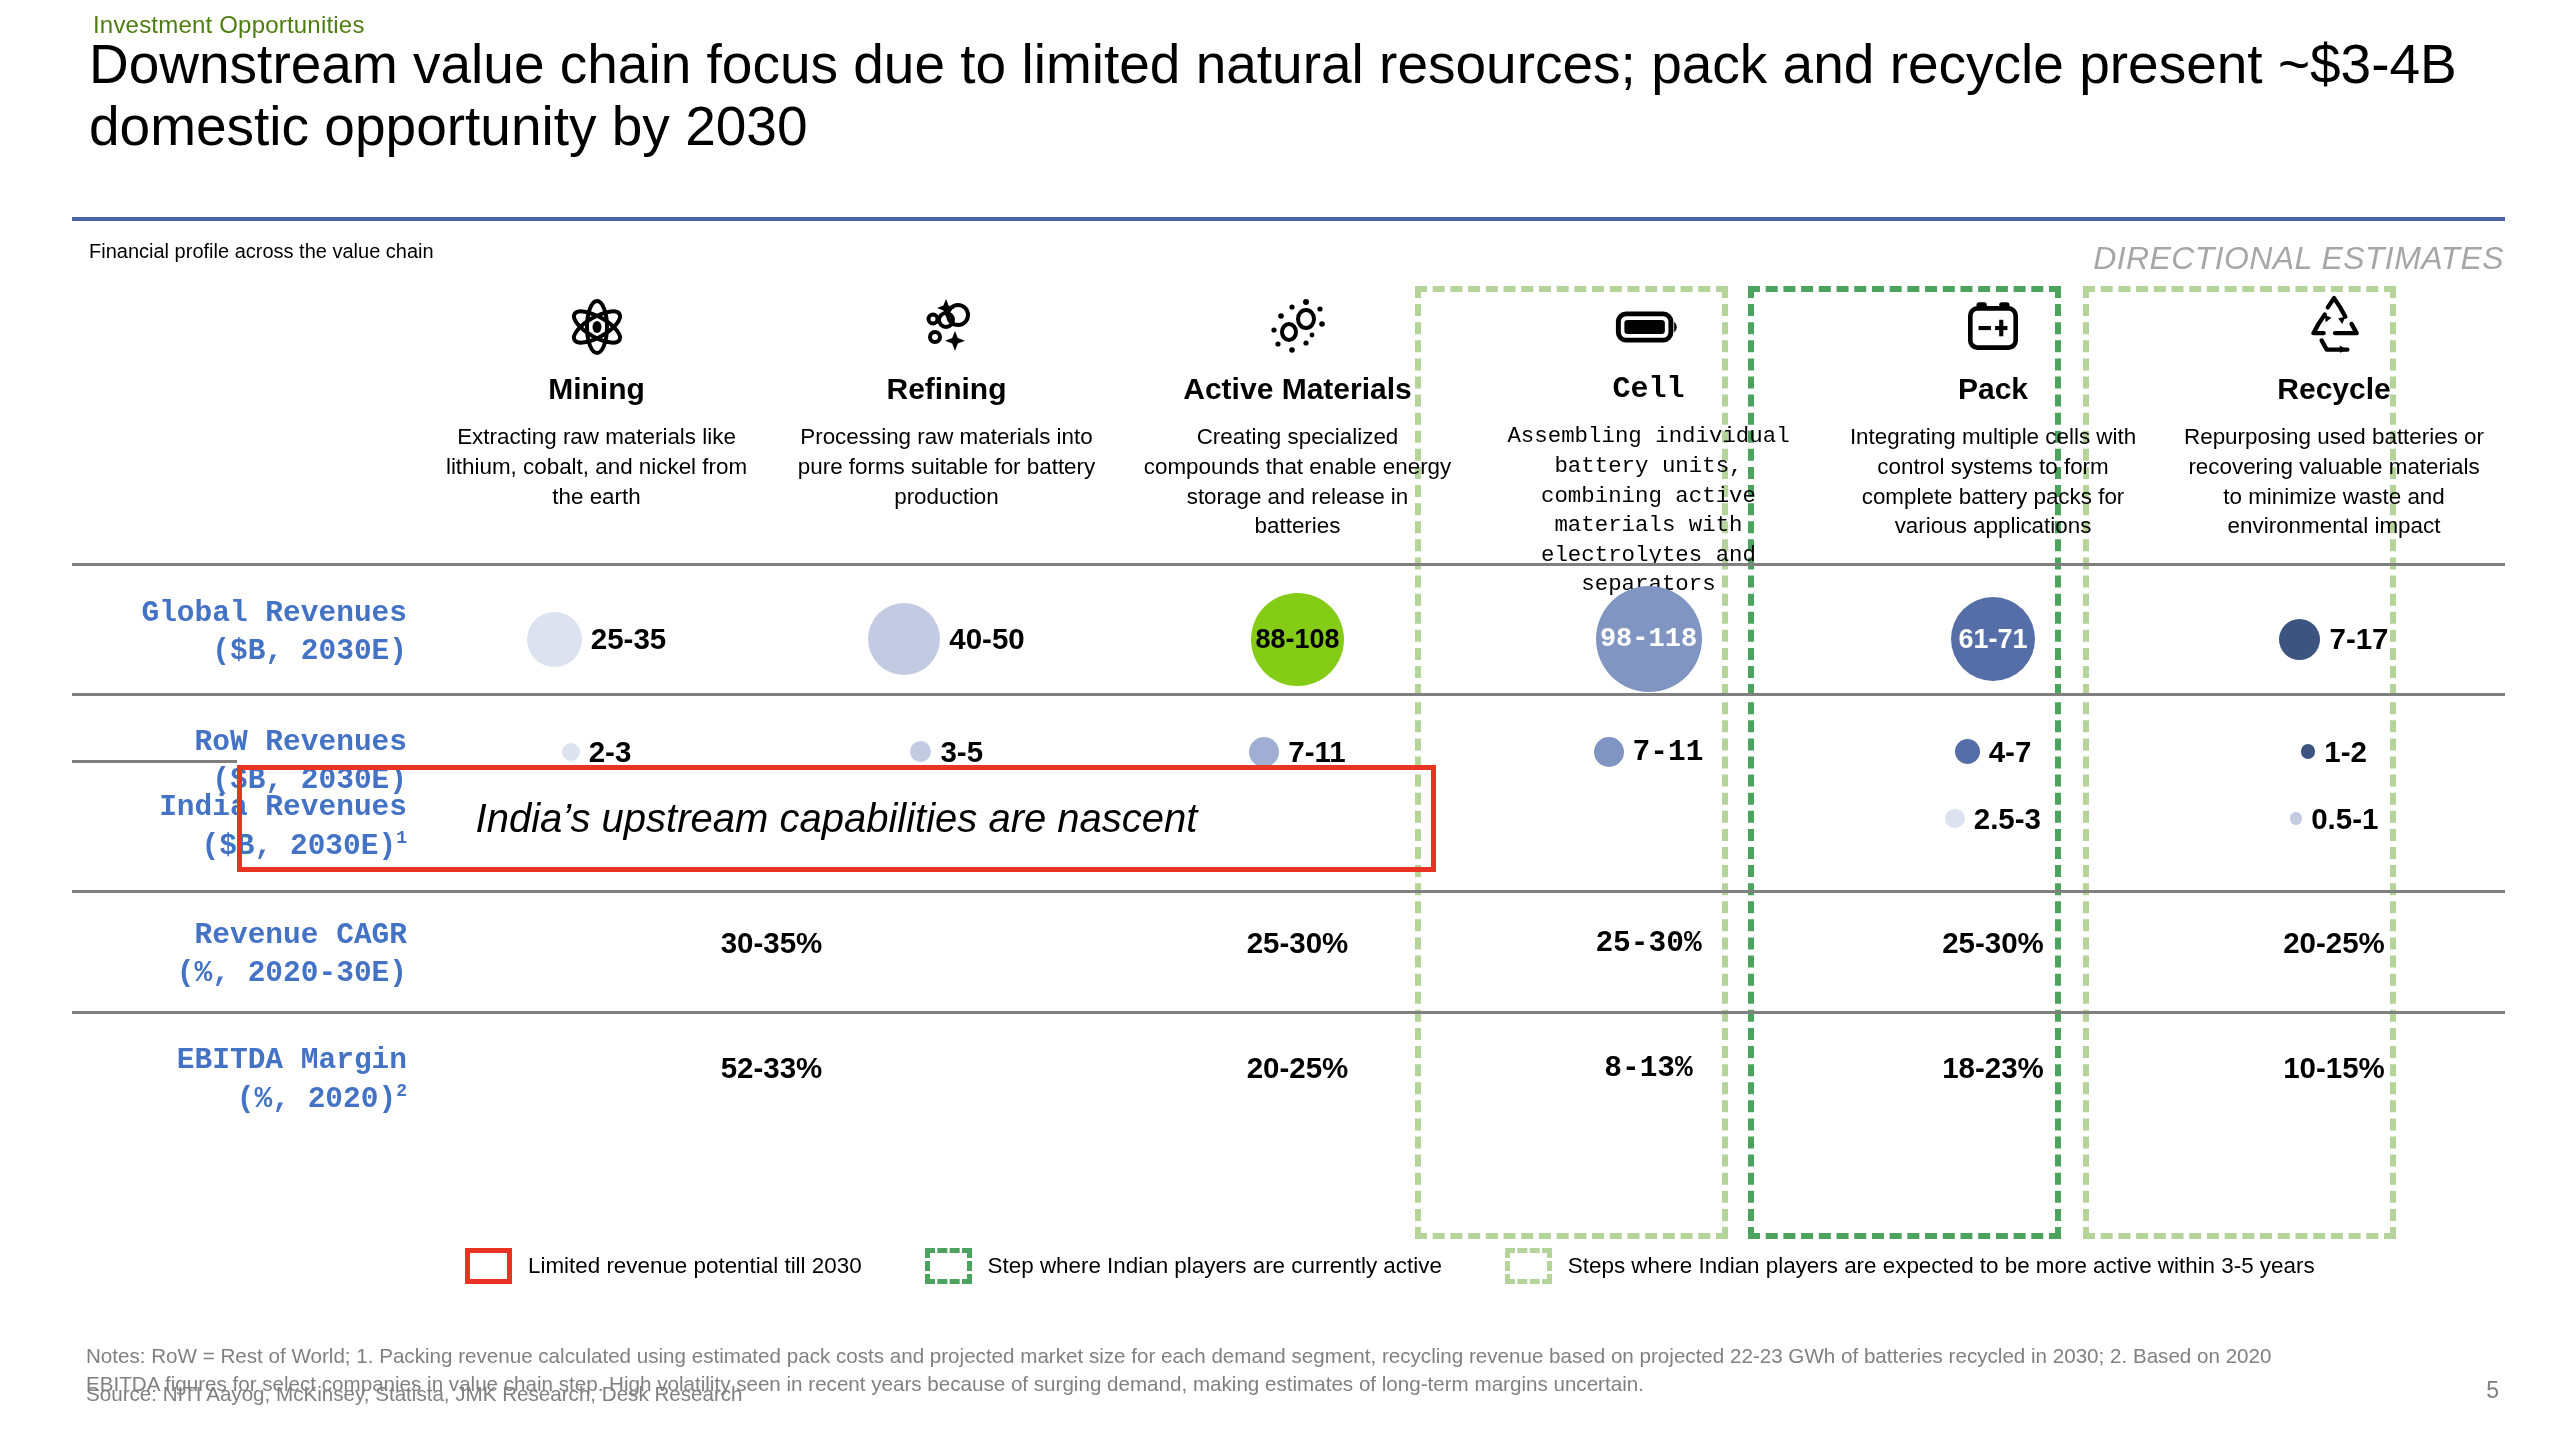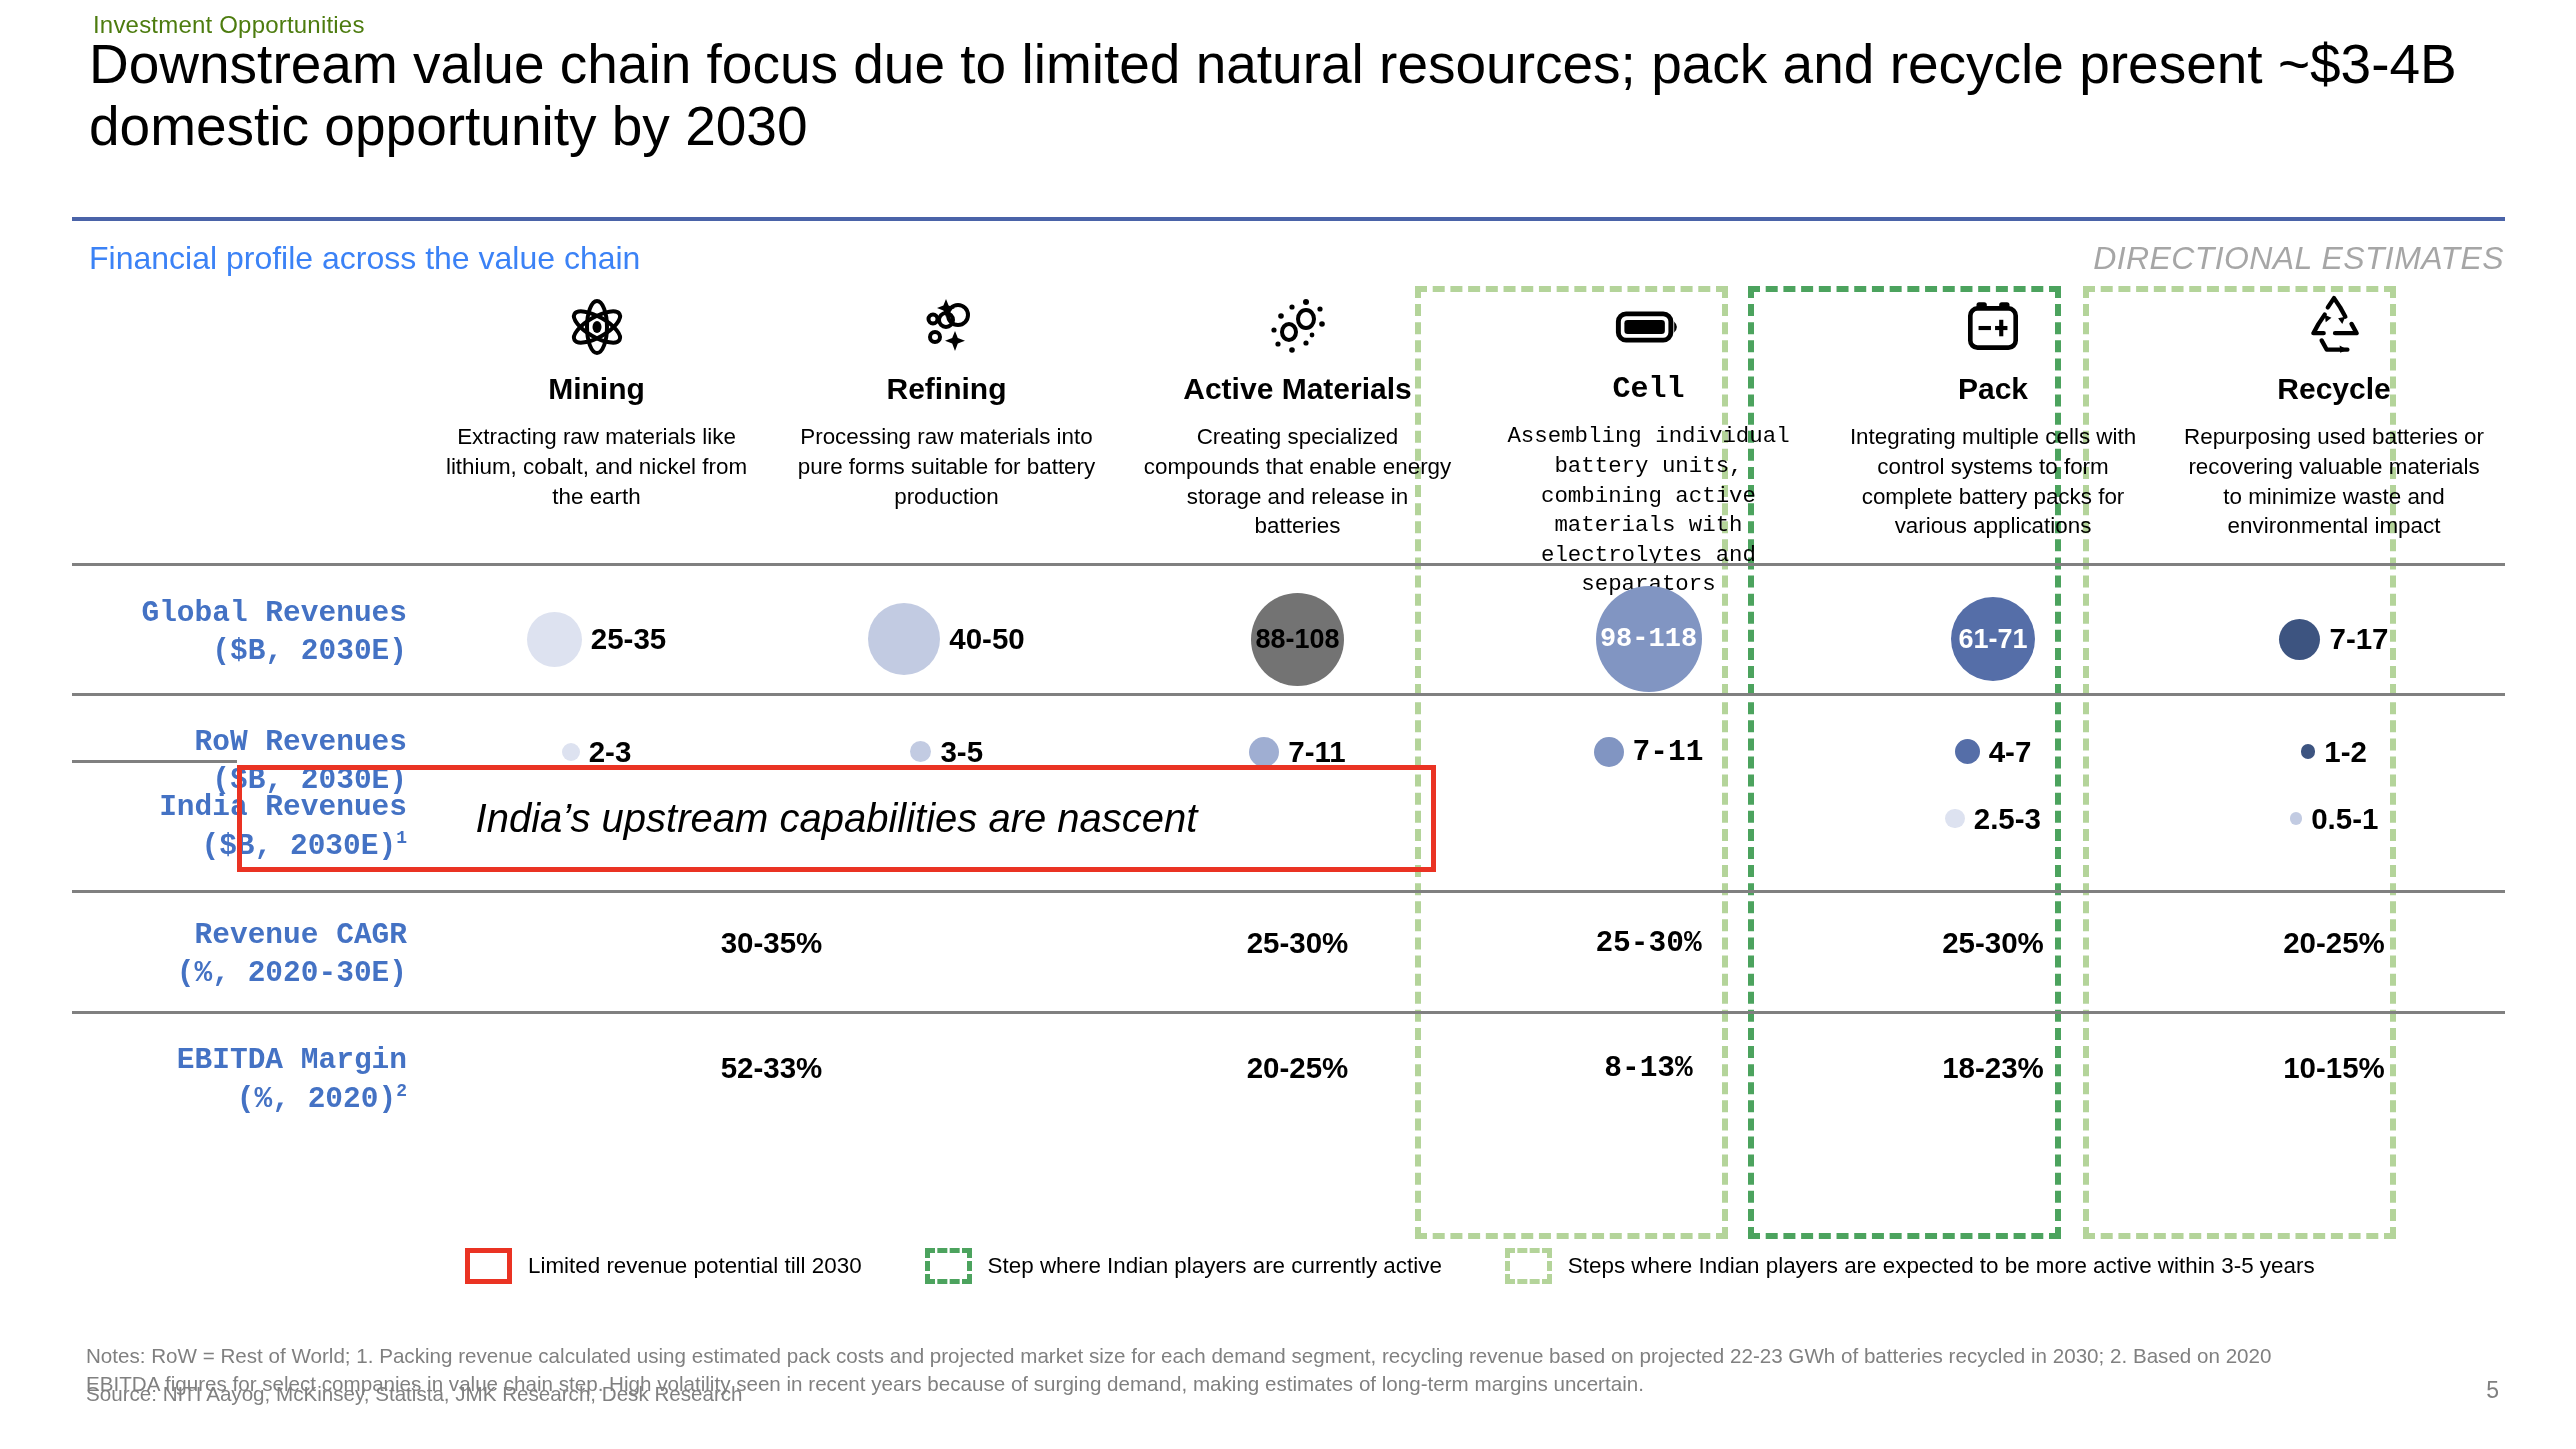--- a/index.html
+++ b/index.html
@@ -41,22 +41,22 @@
     top: 217px;
     width: 2433px;
     height: 3.6px;
     background: #4A63A8;
   }
 
   #subhead {
     position: absolute;
     left: 89px;
     top: 240px;
-    font-size: 32px;
-    color: #3b82f6;
+    font-size: 20px;
+    color: #000000;
   }
   #directional {
     position: absolute;
     right: 72px;
     top: 240px;
     font-size: 32px;
     font-style: italic;
     color: #A6A6A6;
     letter-spacing: 0.4px;
   }
@@ -357,21 +357,21 @@
   </div>
   <div class="bubcell col-1" style="top:304px;height:98px">
     <div class="bubble" style="width:55px;height:55px;background:#DDE2F0"></div>
     <div class="bubval">25-35</div>
   </div>
   <div class="bubcell col-2" style="top:304px;height:98px">
     <div class="bubble" style="width:72px;height:72px;background:#C2CBE2"></div>
     <div class="bubval">40-50</div>
   </div>
   <div class="bubcell col-3" style="top:304px;height:98px">
-    <div class="bubble" style="width:93px;height:93px;background:#737373;color:#000">88-108</div>
+    <div class="bubble" style="width:93px;height:93px;background:#84cc16;color:#000">88-108</div>
   </div>
   <div class="bubcell col-4" style="top:304px;height:98px">
     <div class="bubble" style="width:106px;height:106px;background:#8195C2">98-118</div>
   </div>
   <div class="bubcell col-5" style="top:304px;height:98px">
     <div class="bubble" style="width:84px;height:84px;background:#556EA8">61-71</div>
   </div>
   <div class="bubcell col-6" style="top:304px;height:98px">
     <div class="bubble" style="width:41px;height:41px;background:#3D5480"></div>
     <div class="bubval">7-17</div>

